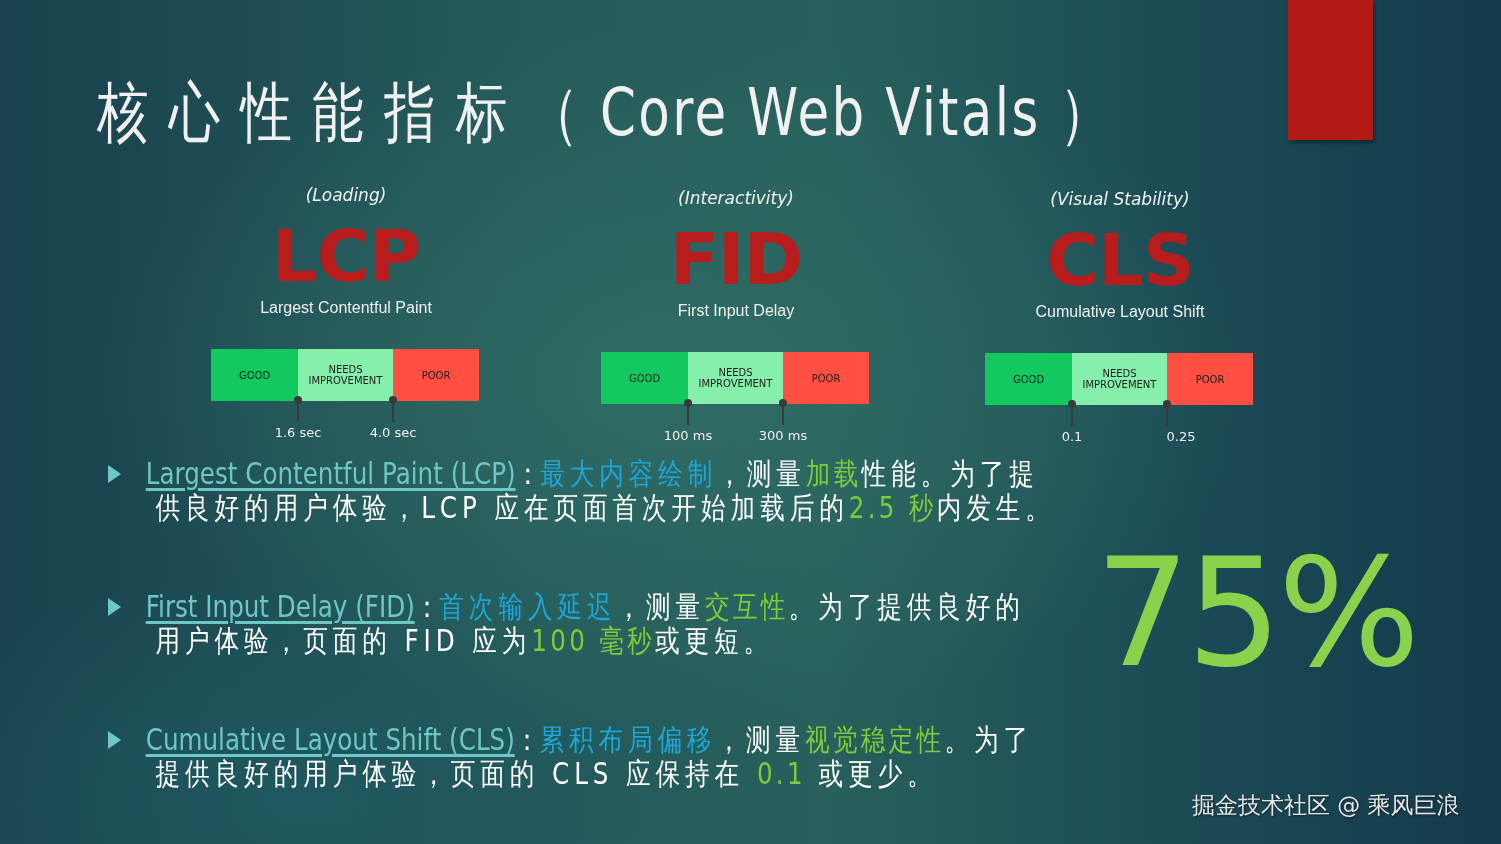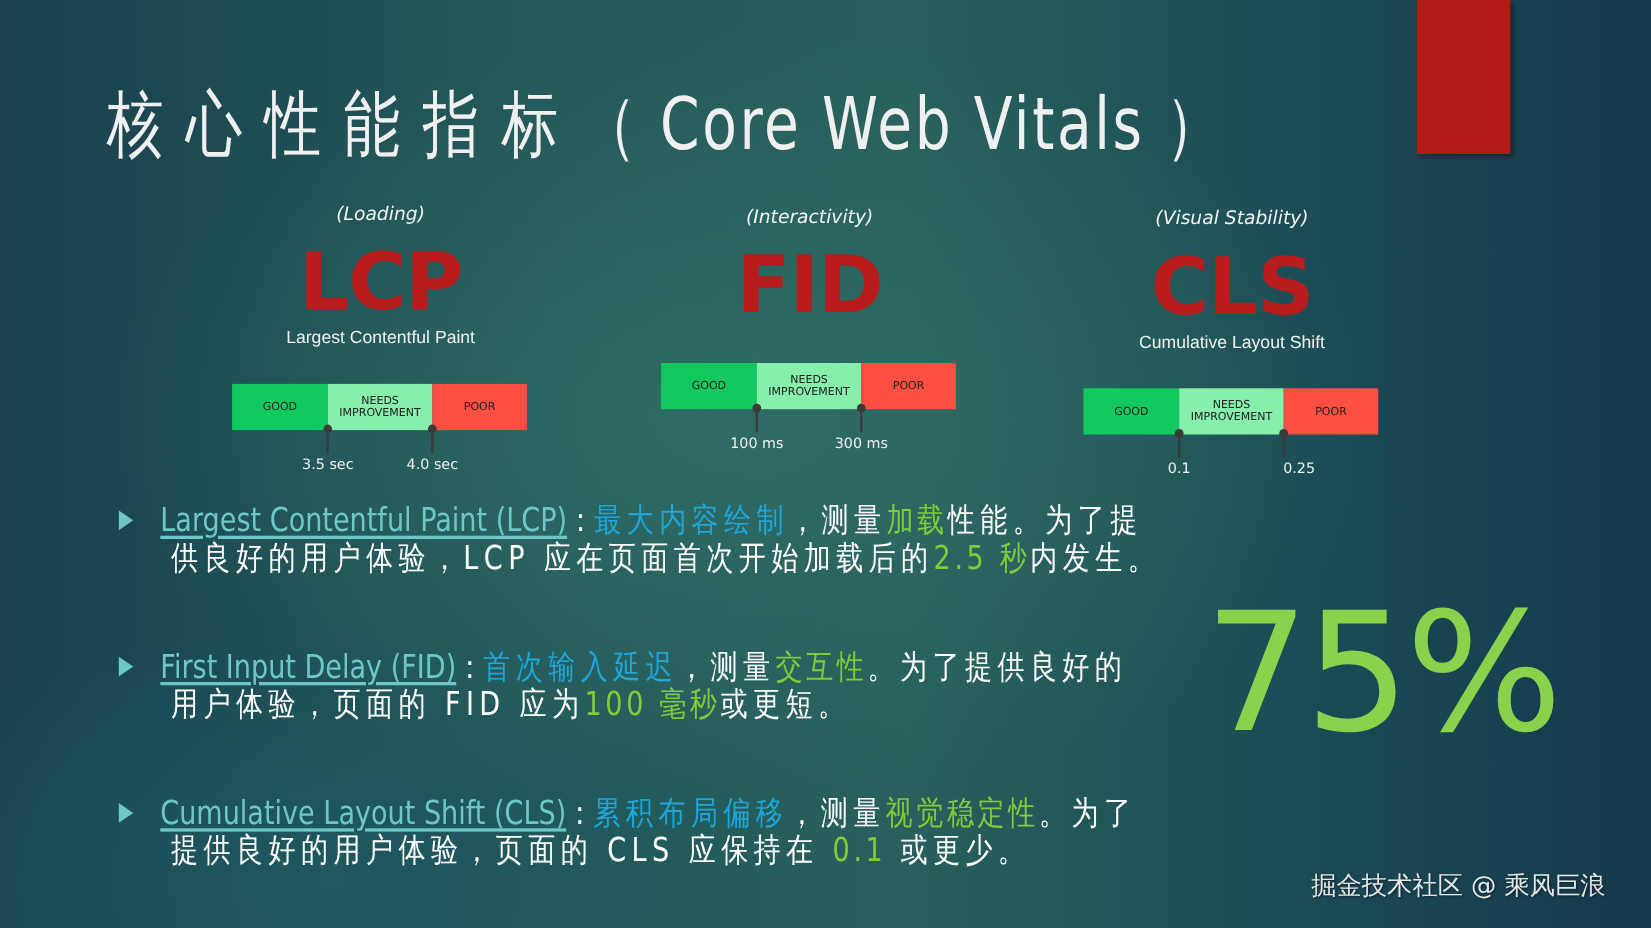--- a/index.html
+++ b/index.html
@@ -36,21 +36,21 @@
   }
   .metric .abbr {
     font-family: "DejaVu Sans", sans-serif; font-weight: bold; font-size: 72px;
     color: #b91c1c; line-height: 78px; margin-top: 14px; letter-spacing: -1px;
   }
   .metric .full {
     font-family: Liberation Sans, sans-serif; font-size: 16px; color: #f0f0f0;
     margin-top: 4px;
   }
   .bar {
-    position: relative; display: flex; height: 42px; margin-top: 32px; width: 268px;
+    position: relative; display: flex; height: 52px; margin-top: 32px; width: 268px;
   }
   .bar .seg {
     display: flex; align-items: center; justify-content: center; text-align: center;
     font-family: "DejaVu Sans", sans-serif; font-size: 10px; line-height: 11px;
     color: #202020;
   }
   .seg.good { width: 87px; background: #12c95f; }
   .seg.needs { width: 95px; background: #86efac; }
   .seg.poor { width: 86px; background: #ff4e42; }
   .ticks { position: relative; width: 268px; height: 40px; }
@@ -113,28 +113,29 @@
     <div class="bar">
       <div class="seg good">GOOD</div>
       <div class="seg needs">
           <span><span>NEEDS</span><br><span>IMPROVEMENT</span></span>
         </div>
       <div class="seg poor">POOR</div>
     </div>
     <div class="ticks">
       <div class="tick" style="left:86px;"></div>
       <div class="tick" style="left:181px;"></div>
-      <div class="tick-label" style="left:87px;">3.5 sec</div>
+      <div class="tick-label" style="left:87px;">1.6 sec</div>
       <div class="tick-label" style="left:182px;">4.0 sec</div>
     </div>
   </div>
 
   <div class="metric" style="left:601px; top:188px;">
     <div class="cat">(Interactivity)</div>
     <div class="abbr">FID</div>
+    <div class="full">First Input Delay</div>
     <div class="bar">
       <div class="seg good">GOOD</div>
       <div class="seg needs">
           <span><span>NEEDS</span><br><span>IMPROVEMENT</span></span>
         </div>
       <div class="seg poor">POOR</div>
     </div>
     <div class="ticks">
       <div class="tick" style="left:86px;"></div>
       <div class="tick" style="left:181px;"></div>

